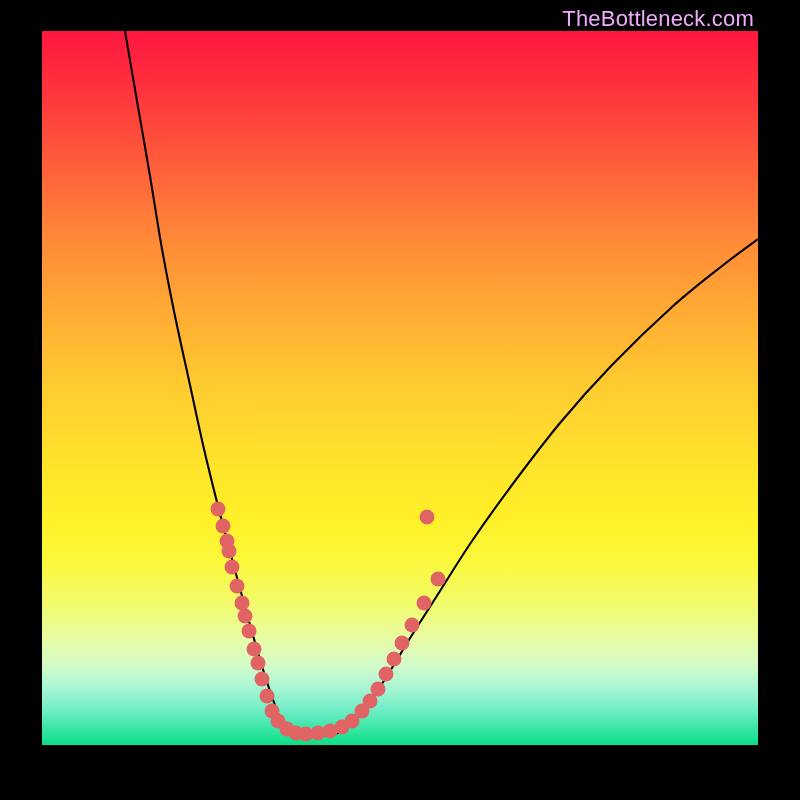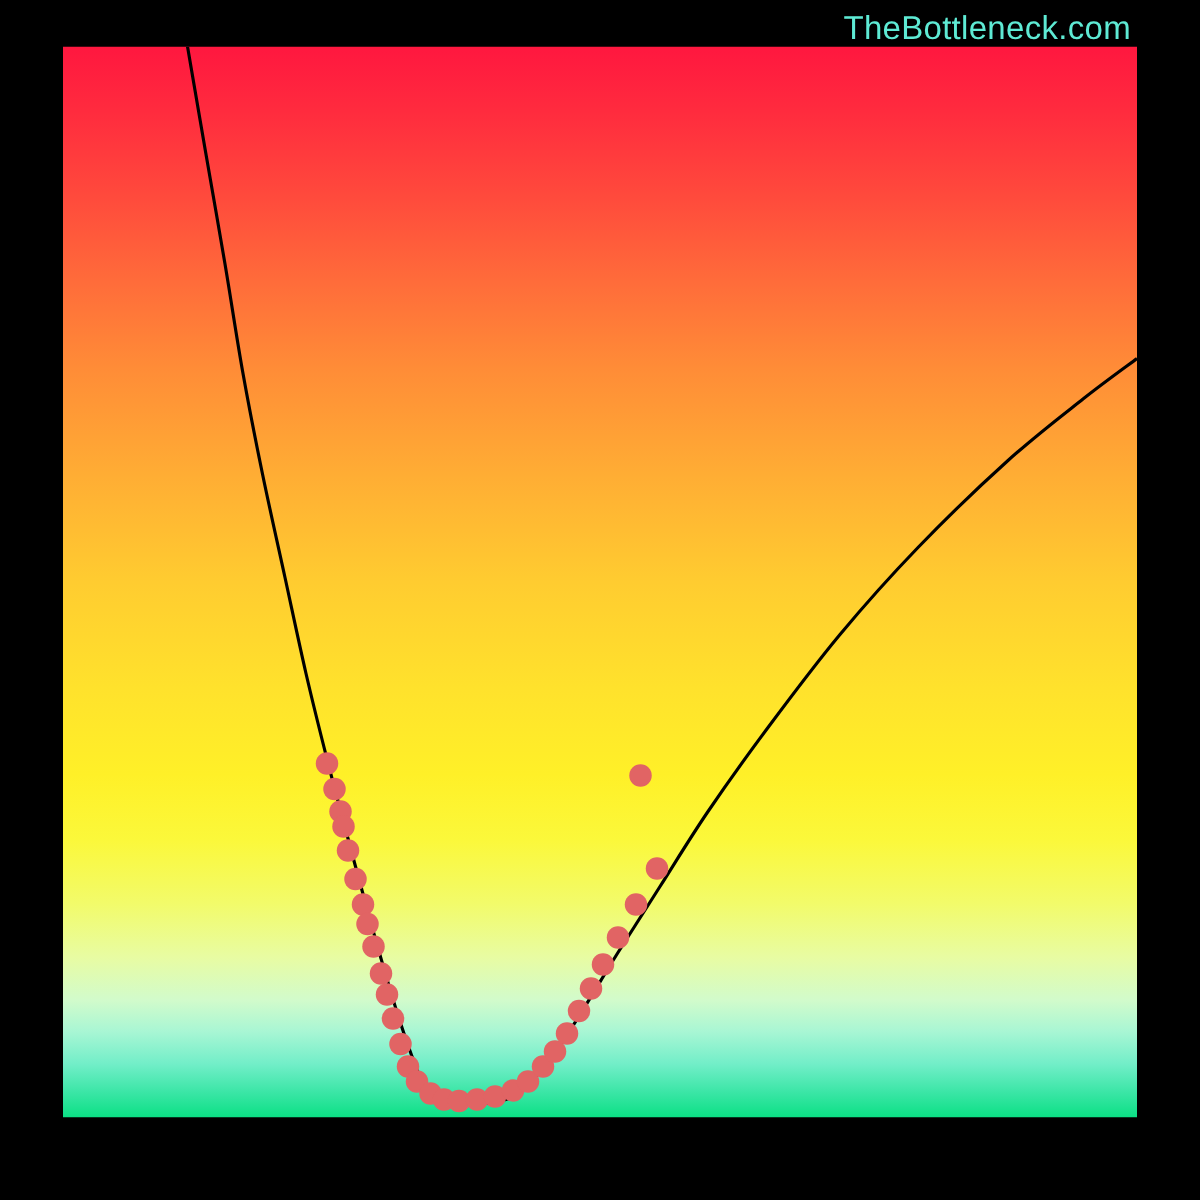--- a/index.html
+++ b/index.html
@@ -37,21 +37,21 @@
       #e8fca2 85%,
       #d2fbcb 89%,
       #a8f6d4 92%,
       #72eec8 95%,
       #3ee6a8 97.5%,
       #0be085 100%);
   }
   .watermark {
     position: absolute;
     top: 6px; right: 46px;
-    color: #5eead4;
+    color: #f0abfc;
     font-size: 22px;
     font-weight: 500;
     letter-spacing: 0.2px;
   }
   svg.curves {
     position: absolute;
     top: 0; left: 0;
     width: 716px; height: 714px;
   }
   .curve-line {

